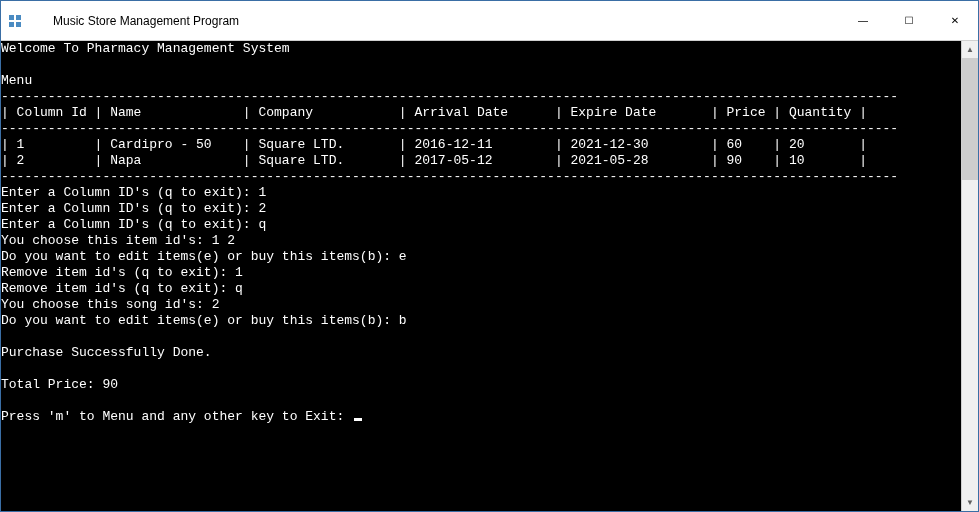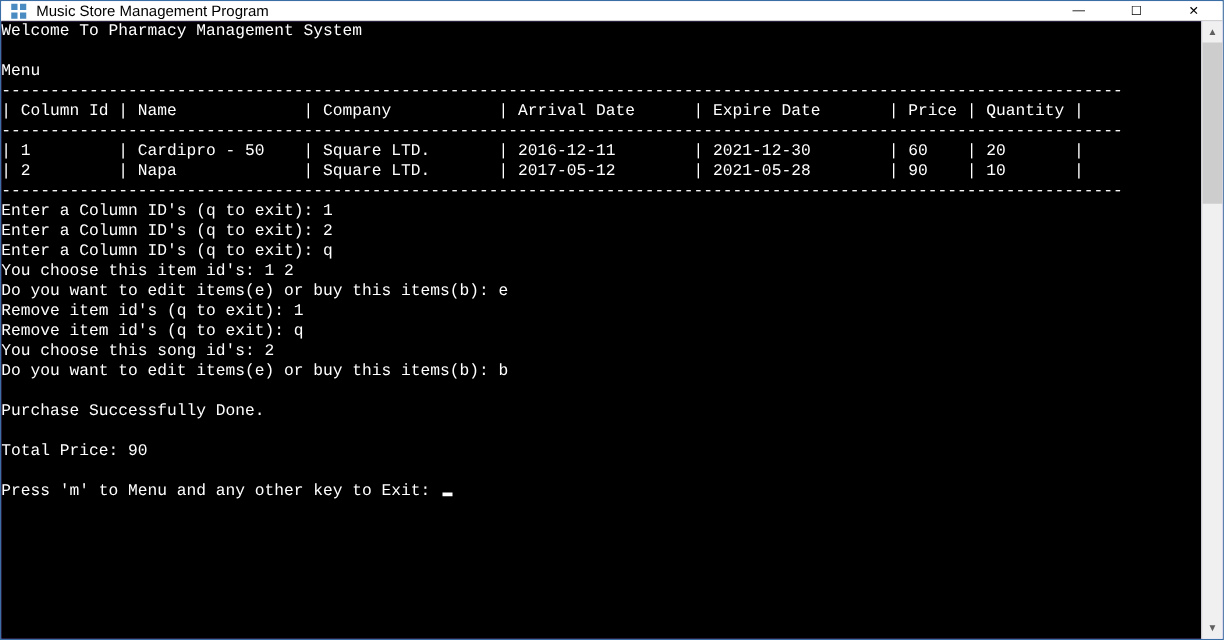--- a/index.html
+++ b/index.html
@@ -7,27 +7,28 @@
     font-family: 'Segoe UI', Tahoma, sans-serif;
     background: #fff;
     width: 979px;
     height: 512px;
     overflow: hidden;
     border: 1px solid #3a6ea5;
     display: flex;
     flex-direction: column;
   }
   .titlebar {
-    height: 16px;
+    height: 40px;
     background: #ffffff;
     border-bottom: 1px solid #d0d0d0;
     display: flex;
     align-items: center;
     padding-left: 6px;
     position: relative;
+    gap: 24px;
   }
   .titlebar .app-icon {
     width: 16px;
     height: 16px;
     display: inline-flex;
     align-items: center;
     justify-content: center;
     margin-right: 6px;
   }
   .titlebar .title {
@@ -47,21 +48,21 @@
     display: flex;
     align-items: center;
     justify-content: center;
     font-family: 'Segoe UI', sans-serif;
     font-size: 10px;
     color: #000;
     cursor: pointer;
   }
   .console-wrap {
     flex: 1;
-    background: #8b5cf6;
+    background: #22c55e;
     position: relative;
     display: flex;
   }
   .console {
     flex: 1;
     background: #000;
     color: #fff;
     font-family: 'Consolas', 'Courier New', monospace;
     font-size: 13px;
     line-height: 16px;

